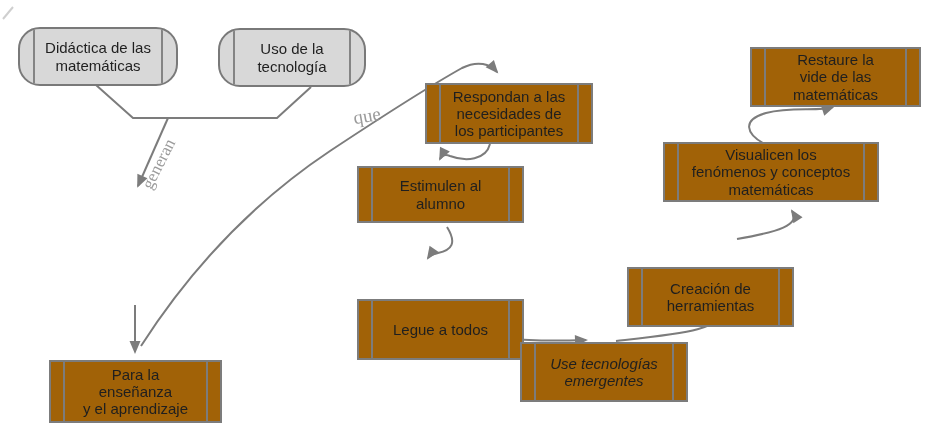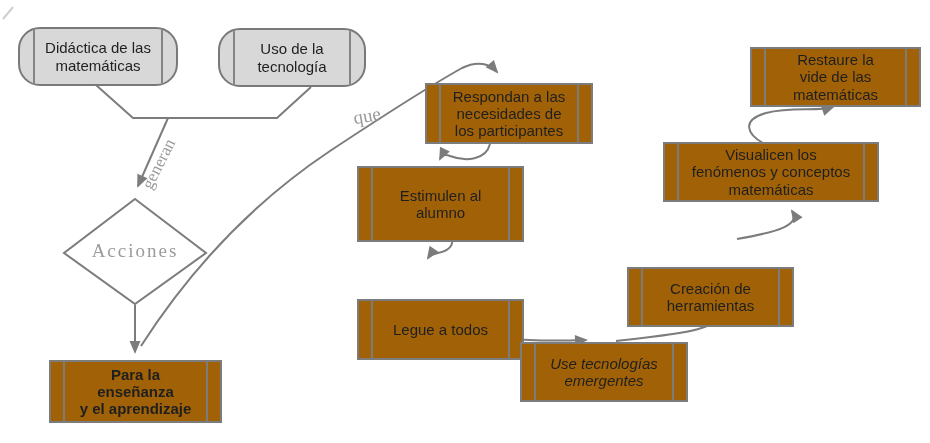--- a/index.html
+++ b/index.html
@@ -22,23 +22,23 @@
   .serif-lbl{position:relative;font-family:"Liberation Serif",serif;font-size:19px;letter-spacing:2px;
              color:#9b9b9b;}
   .edge-label{position:absolute;z-index:3;font-family:"Liberation Serif",serif;color:#9b9b9b;}
   #lbl-generan{left:159px;top:164px;font-size:17px;transform:translate(-50%,-50%) rotate(-63deg);}
   #lbl-que{left:367px;top:116px;font-size:19px;transform:translate(-50%,-50%) rotate(-10deg);}
 
   
   #n-didactica{left:18px;top:27px;width:160px;height:59px;}
   #n-uso{left:218px;top:28px;width:148px;height:59px;}
   #n-acciones{left:61px;top:196px;width:148px;height:110px;}
-  #n-para{left:49px;top:360px;width:173px;height:63px;font-weight:bold;}
+  #n-para{left:49px;top:360px;width:173px;height:63px;}
   #n-respondan{left:425px;top:83px;width:168px;height:61px;}
-  #n-estimulen{left:357px;top:166px;width:167px;height:76px;}
+  #n-estimulen{left:357px;top:166px;width:167px;height:57px;}
   #n-legue{left:357px;top:263px;width:167px;height:61px;margin-top:36px;}
   #n-use{left:520px;top:342px;width:168px;height:60px;font-style:italic;}
   #n-creacion{left:627px;top:238px;width:167px;height:60px;margin-top:29px;}
   #n-visualicen{left:663px;top:142px;width:216px;height:60px;}
   #n-restaure{left:750px;top:47px;width:171px;height:60px;}
 </style>
 </head>
 <body>
 
 <div id="canvas">
@@ -76,26 +76,20 @@
   <div class="node stadium" id="n-didactica">
     <span class="lbl">Didáctica de las
 matemáticas</span>
   </div>
 
   <div class="node stadium" id="n-uso">
     <span class="lbl">Uso de la
 tecnología</span>
   </div>
 
-  <div class="node diamond-wrap" id="n-acciones">
-    <svg width="148" height="110" viewBox="0 0 148 110">
-      <polygon points="74,3 145,57 74,108 3,57" fill="#ffffff" stroke="#7c7c7c" stroke-width="2"></polygon>
-    </svg>
-    <span class="serif-lbl">Acciones</span>
-  </div>
 
   <div class="node proc" id="n-para">
     <span class="lbl">Para la
 enseñanza
 y el aprendizaje</span>
   </div>
 
   <div class="node proc" id="n-respondan">
     <span class="lbl">Respondan a las
 necesidades de

